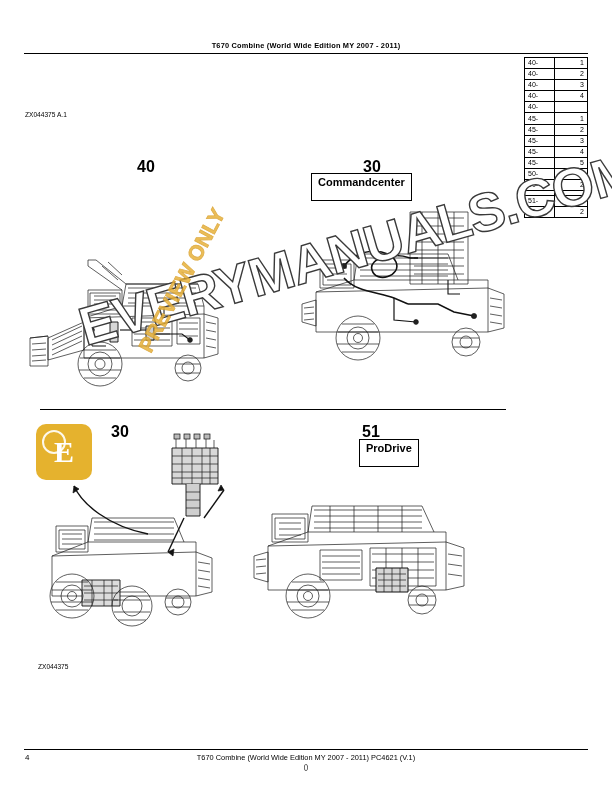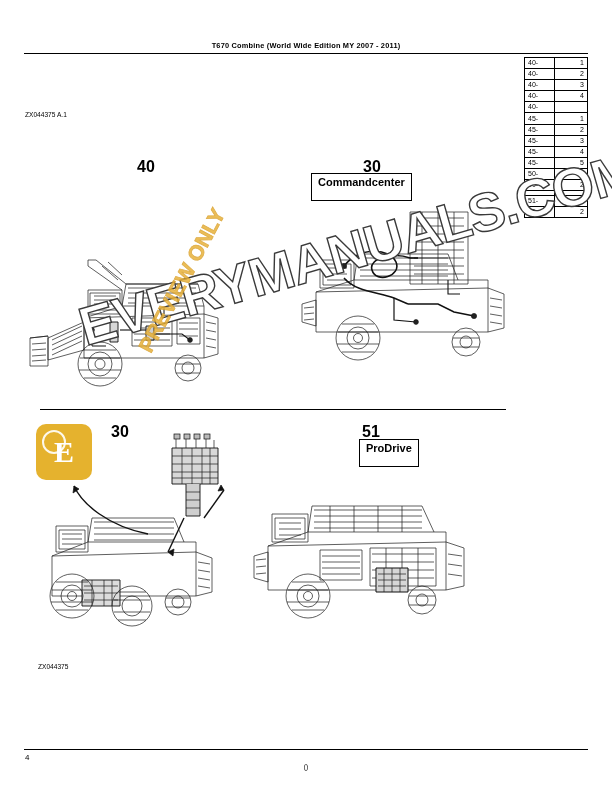--- a/index.html
+++ b/index.html
@@ -497,15 +497,16 @@
     <div class="wm-text wm-main">EVERYMANUALS.COM</div>
     <div class="wm-text wm-sub">PREVIEW ONLY</div>
     <div class="wm-logo">
       <div class="wm-logo-inner">E</div>
     </div>
     <div class="wm-circle"></div>
   </div>
 
   <div class="footer-rule"></div>
   <div class="footer-page">4</div>
+  <div class="footer-center">T670 Combine (World Wide Edition MY 2007 - 2011)   PC4621    (V.1)</div>
   <div class="footer-sub">()</div>
 
 </div>
 
 </body></html>

